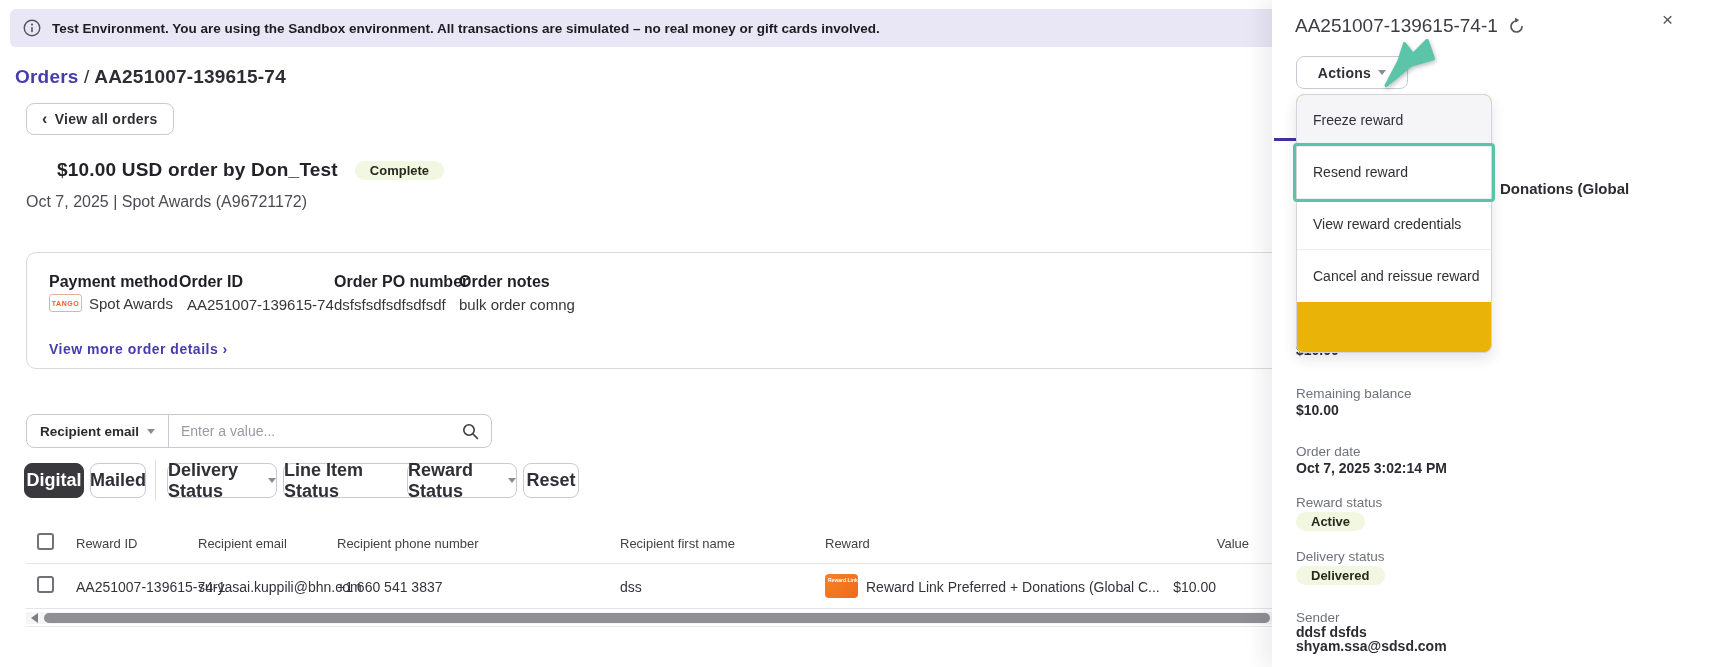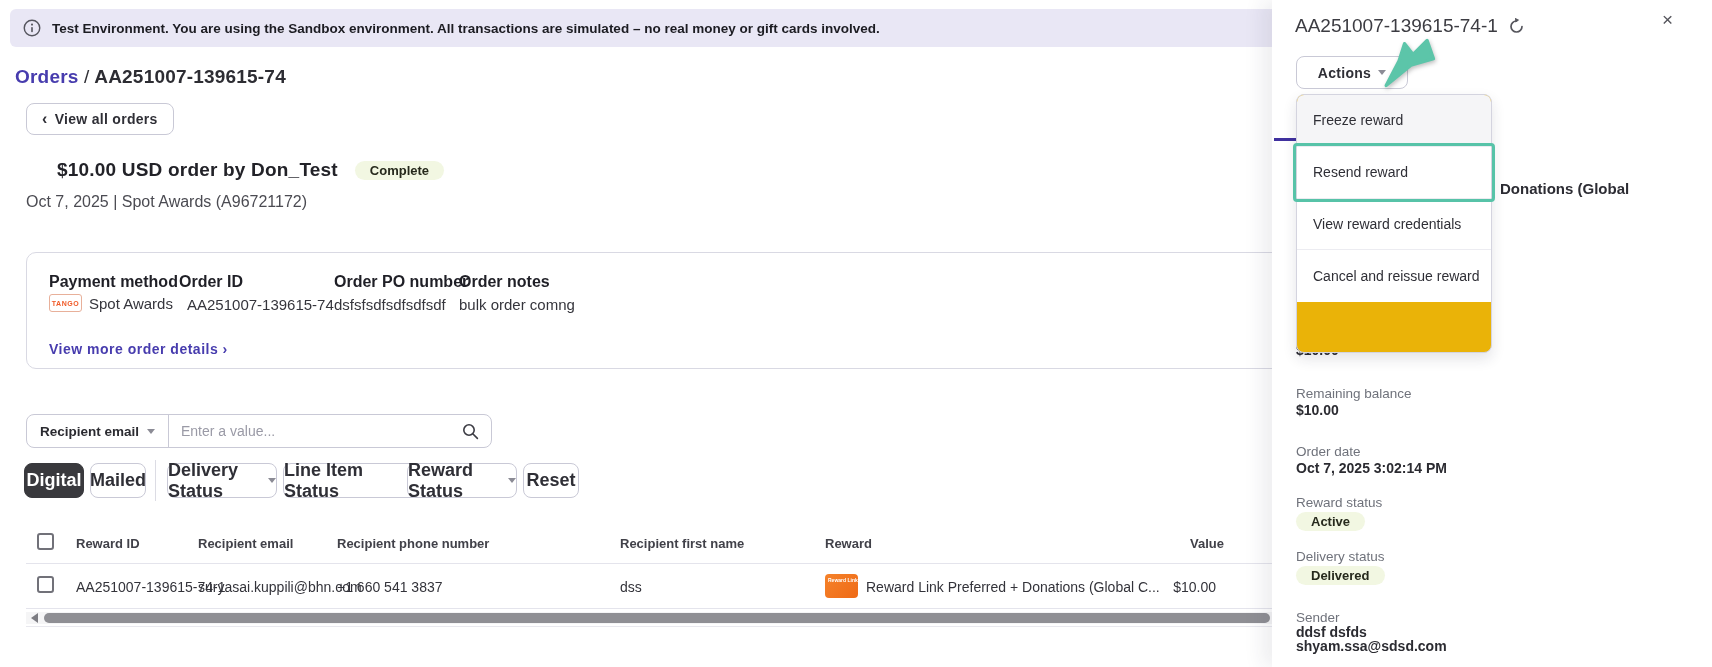--- a/index.html
+++ b/index.html
@@ -78,21 +78,21 @@
     border-left:4.5px solid transparent; border-right:4.5px solid transparent;
     border-top:5.5px solid #8b8b95;
   }
 
   
   .fb { position:absolute; top:463px; height:35px; }
   .fb-dark { background:#39393d; color:#fff; border-color:#39393d; }
   .v-divider { left:155px; top:460px; width:1px; height:41px; background:#dcdce4; }
 
   
-  .th { position:absolute; top:536px; font-size:13px; font-weight:bold; color:#414149; }
+  .th { position:absolute; top:536px; font-size:13px; font-weight:normal; color:#414149; }
   .td { position:absolute; top:579px; font-size:14px; color:#33333a; }
   .cbx {
     position:absolute; left:37px; width:17px; height:17px;
     border:2px solid #717179; border-radius:3px; background:#fff; cursor:pointer;
   }
   .right-al { text-align:right; width:90px; }
   .hline { position:absolute; left:26px; right:40px; height:1px; background:#e4e4ec; }
   .reward-thumb {
     position:absolute; left:825px; top:574px; width:33px; height:24px; border-radius:4px;
     background:linear-gradient(135deg,#f5822a,#ef6a16); color:#fff;
@@ -229,21 +229,21 @@
 <div class="btn fb" style="left:523px; width:56px;">
   <span>Reset</span>
 </div>
 
 <div class="cbx" style="top:533px;"></div>
 <div class="th" style="left:76px;">Reward ID</div>
 <div class="th" style="left:198px;">Recipient email</div>
 <div class="th" style="left:337px;">Recipient phone number</div>
 <div class="th" style="left:620px;">Recipient first name</div>
 <div class="th" style="left:825px;">Reward</div>
-<div class="th right-al" style="left:1134px;">Value</div>
+<div class="th right-al" style="left:1159px;">Value</div>
 <div class="hline" style="top:563px;"></div>
 
 <div>
   <div class="cbx" style="top:576px;"></div>
   <div class="td" style="left:76px;">AA251007-139615-74-1</div>
   <div class="td" style="left:198px;">suryasai.kuppili@bhn.com</div>
   <div class="td" style="left:337px;">+1 660 541 3837</div>
   <div class="td" style="left:620px;">dss</div>
   <div class="reward-thumb">Reward Link</div>
   <div class="td" style="left:866px;">Reward Link Preferred + Donations (Global C...</div>

